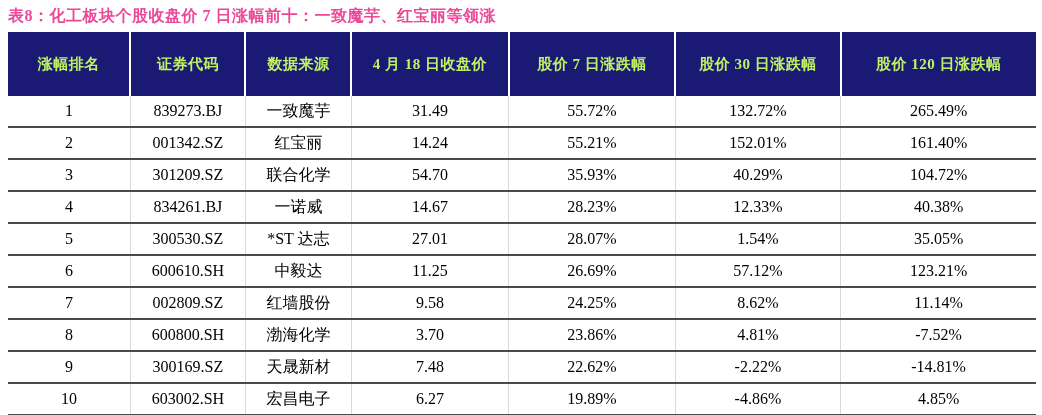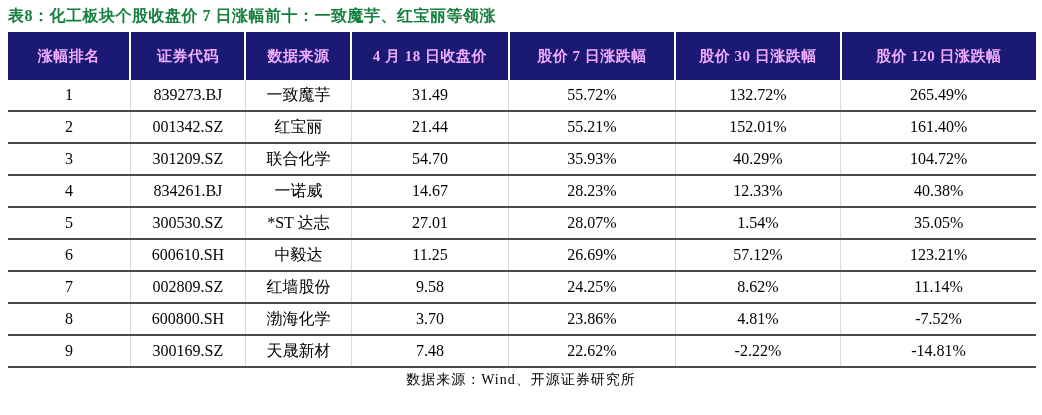--- a/index.html
+++ b/index.html
@@ -11,39 +11,39 @@
     width: 1042px;
     height: 415px;
     font-family: "Liberation Serif", "DejaVu Serif", serif;
     color: #000000;
     overflow: hidden;
   }
   .page {
     padding: 5px 8px 0 8px;
   }
   .table-title {
-    color: #15803d;
+    color: #ec4899;
     font-weight: bold;
     font-size: 16px;
     line-height: 22px;
     margin: 0 0 5px 0;
     letter-spacing: 0.5px;
   }
   table.stock-table {
     border-collapse: collapse;
     table-layout: fixed;
     width: 1028px;
   }
   table.stock-table thead th {
     background: #1a1a75;
-    color: #f0abfc;
+    color: #bef264;
     font-weight: bold;
     font-size: 15px;
     height: 32px;
-    padding: 8px 2px;
+    padding: 16px 2px;
     text-align: center;
     border-left: 2px solid #ffffff;
     letter-spacing: 0.5px;
     margin-left: 48px;
   }
   table.stock-table thead th:first-child {
     border-left: none;
   }
   table.stock-table tbody td {
     font-size: 16px;
@@ -101,21 +101,21 @@
           <td>一致魔芋</td>
           <td>31.49</td>
           <td>55.72%</td>
           <td>132.72%</td>
           <td>265.49%</td>
         </tr>
         <tr>
           <td>2</td>
           <td>001342.SZ</td>
           <td>红宝丽</td>
-          <td>21.44</td>
+          <td>14.24</td>
           <td>55.21%</td>
           <td>152.01%</td>
           <td>161.40%</td>
         </tr>
         <tr>
           <td>3</td>
           <td>301209.SZ</td>
           <td>联合化学</td>
           <td>54.70</td>
           <td>35.93%</td>
@@ -169,18 +169,27 @@
         </tr>
         <tr>
           <td>9</td>
           <td>300169.SZ</td>
           <td>天晟新材</td>
           <td>7.48</td>
           <td>22.62%</td>
           <td>-2.22%</td>
           <td>-14.81%</td>
         </tr>
+        <tr>
+          <td>10</td>
+          <td>603002.SH</td>
+          <td>宏昌电子</td>
+          <td>6.27</td>
+          <td>19.89%</td>
+          <td>-4.86%</td>
+          <td>4.85%</td>
+        </tr>
       </tbody>
   </table>
 
   <div class="table-footer">数据来源：Wind、开源证券研究所</div>
 
 </div>
 
 </body></html>

